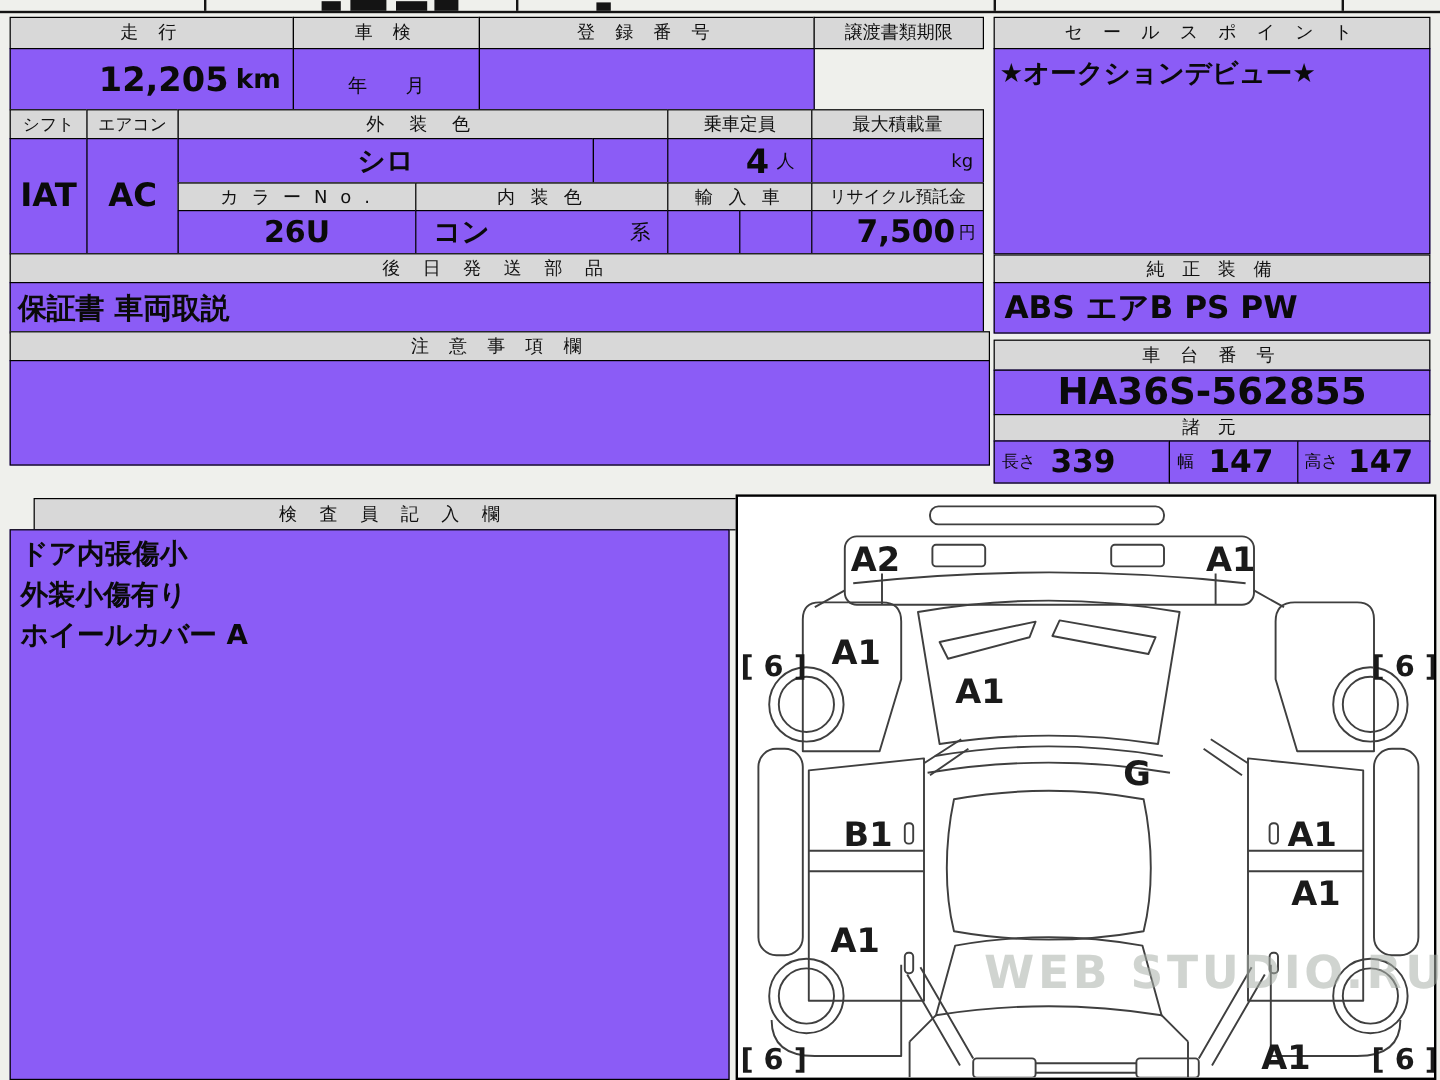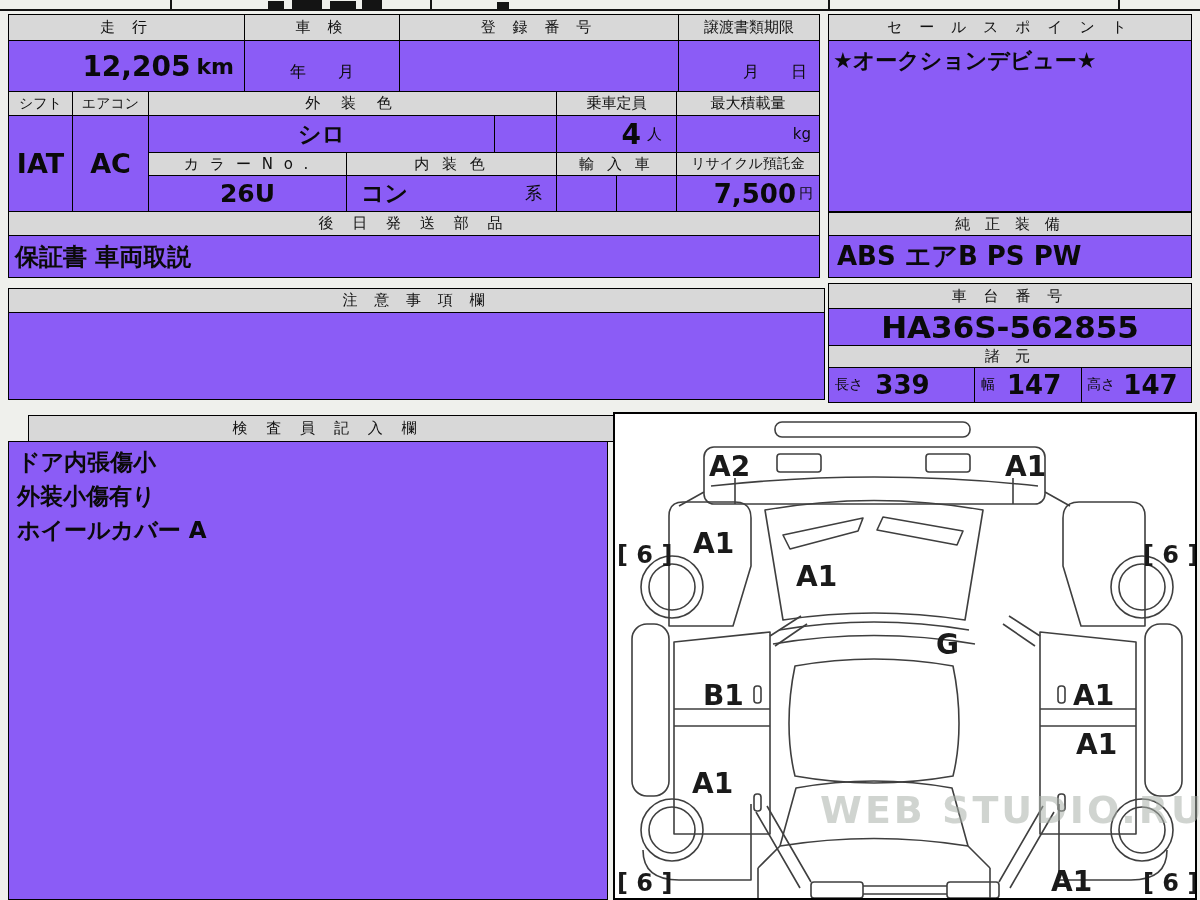--- a/index.html
+++ b/index.html
@@ -46,21 +46,20 @@
     <div class="cell hdr" style="left:236px;top:0;width:156px;height:27px;letter-spacing:6px;">車 検</div>
     <div class="cell hdr" style="left:391px;top:0;width:280px;height:27px;letter-spacing:6px;">登 録 番 号</div>
     <div class="cell hdr" style="left:670px;top:0;width:142px;height:27px;">譲渡書類期限</div>
 
     <div class="cell val" style="left:0;top:26px;width:237px;height:52px;font-size:28px;justify-content:flex-end;padding-right:10px;">
       <span>12,205</span>
       <span class="unit" style="font-weight:bold;font-size:22px;">km</span>
     </div>
     <div class="cell val" style="left:236px;top:26px;width:156px;height:52px;font-weight:normal;font-size:16px;align-items:flex-end;padding-bottom:8px;">年　　月</div>
     <div class="cell val" style="left:391px;top:26px;width:280px;height:52px;"></div>
-    <div class="cell val" style="left:670px;top:26px;width:142px;height:52px;font-weight:normal;font-size:16px;align-items:flex-end;justify-content:flex-end;padding:0 12px 8px 0;">月　　日</div>
 
     <div class="cell hdr" style="left:0;top:77px;width:65px;height:25px;font-size:14px;">シフト</div>
     <div class="cell hdr" style="left:64px;top:77px;width:77px;height:25px;font-size:14px;">エアコン</div>
     <div class="cell hdr" style="left:140px;top:77px;width:409px;height:25px;letter-spacing:8px;">外 装 色</div>
     <div class="cell hdr" style="left:548px;top:77px;width:121px;height:25px;">乗車定員</div>
     <div class="cell hdr" style="left:668px;top:77px;width:144px;height:25px;">最大積載量</div>
 
     <div class="cell val" style="left:0;top:101px;width:65px;height:97px;font-size:27px;">IAT</div>
     <div class="cell val" style="left:64px;top:101px;width:77px;height:97px;font-size:27px;">AC</div>
 
@@ -99,21 +98,21 @@
   <div class="abs" style="left:828px;top:14px;width:364px;height:198px;">
     <div class="cell hdr" style="left:0;top:0;width:364px;height:27px;letter-spacing:6px;">セ ー ル ス ポ イ ン ト</div>
     <div class="cell" style="left:0;top:26px;width:364px;height:172px;font-weight:bold;font-size:22px;padding:5px 4px;">★オークションデビュー★</div>
   </div>
 
   <div class="abs" style="left:828px;top:212px;width:364px;height:66px;">
     <div class="cell hdr" style="left:0;top:0;width:364px;height:24px;letter-spacing:5px;">純 正 装 備</div>
     <div class="cell val" style="left:0;top:23px;width:364px;height:43px;font-size:26px;justify-content:flex-start;padding-left:8px;">ABS エアB PS PW</div>
   </div>
 
-  <div class="abs" style="left:8px;top:288px;width:817px;height:112px;">
+  <div class="abs" style="left:8px;top:276px;width:817px;height:112px;">
     <div class="cell hdr" style="left:0;top:0;width:817px;height:25px;letter-spacing:6px;">注 意 事 項 欄</div>
     <div class="cell" style="left:0;top:24px;width:817px;height:88px;"></div>
   </div>
 
   <div class="abs" style="left:828px;top:283px;width:364px;height:120px;">
     <div class="cell hdr" style="left:0;top:0;width:364px;height:26px;letter-spacing:6px;">車 台 番 号</div>
     <div class="cell val" style="left:0;top:25px;width:364px;height:38px;font-size:31px;">HA36S-562855</div>
     <div class="cell hdr" style="left:0;top:62px;width:364px;height:23px;letter-spacing:5px;">諸 元</div>
     <div class="cell val" style="left:0;top:84px;width:147px;height:36px;justify-content:flex-start;padding-left:6px;">
       <span style="font-weight:normal;font-size:14px;margin-right:12px;">長さ</span>

